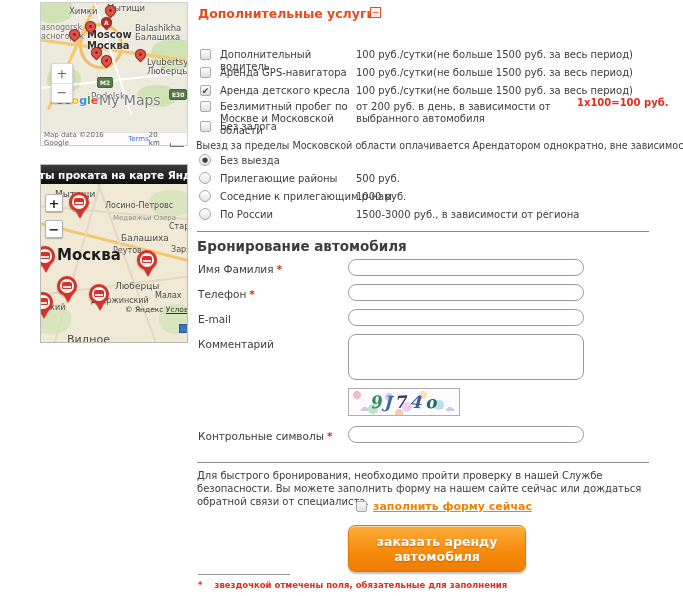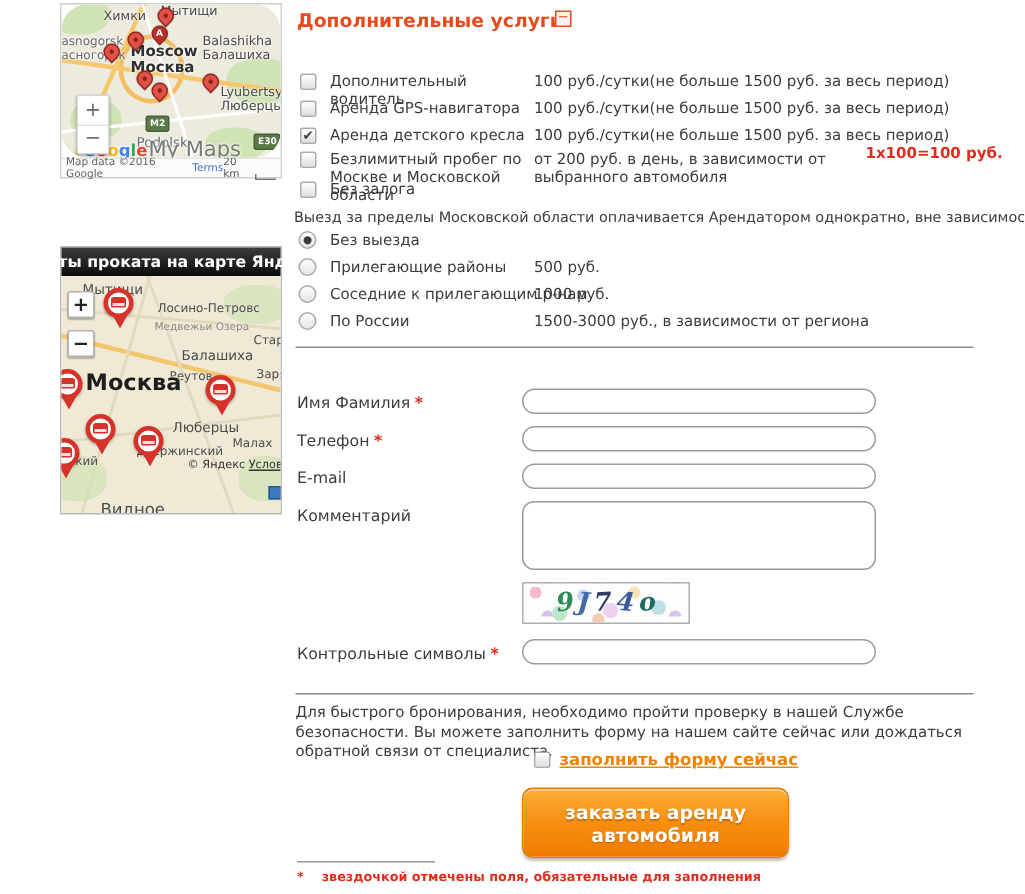--- a/index.html
+++ b/index.html
@@ -7,21 +7,21 @@
   body { font-family:"DejaVu Sans","Liberation Sans",sans-serif; color:#3c3c3c; }
   .page { position:relative; width:683px; height:596px; background:#fff; overflow:hidden; }
 
   
   .gw { position:absolute; left:40px; top:2px; width:148px; border:1px solid #cfcfcf; }
   .gw-h { height:27px; background:#41697d; display:flex; align-items:center; justify-content:space-between; padding:0 7px; }
   .gw-title { color:#fff; font-size:11px; font-weight:bold; letter-spacing:.2px; }
   .share-ic { width:15px; height:11px; border:2px solid #fff; border-radius:2px; position:relative; }
   .share-ic::after { content:""; position:absolute; left:1px; top:1px; width:4px; height:5px; background:#fff; }
   .fs-ic { width:12px; height:12px; }
-  .gw-map { position:relative; height:102px; background:#edeade; overflow:hidden;border-radius:17px; }
+  .gw-map { position:relative; height:129px; background:#edeade; overflow:hidden; }
   .gw-attr { height:13px; background:#fbfbfb; border-top:1px solid #e3e3e3; display:flex; align-items:center; font-size:7px; color:#666; padding:0 3px; }
   .gw-attr .terms { color:#4374c9; margin-left:8px; }
   .scale { margin-left:auto; display:flex; align-items:flex-end; gap:2px; font-size:7px; color:#555; }
   .scale-bar { width:16px; height:4px; border-left:1px solid #777; border-bottom:1px solid #777; }
 
   .green { position:absolute; background:#cfe3b4; border-radius:45%; }
   .groad { position:absolute; background:#f6c76d; border-radius:2px; }
   .wroad { position:absolute; background:#fff; border-radius:2px; }
   .ring { position:absolute; border:3px solid #f2bd63; border-radius:50%; }
 
@@ -194,21 +194,21 @@
       <div class="yroad" style="left:34px;top:-6px;width:2px;height:180px;transform:rotate(16deg);"></div>
       <div class="yroad" style="left:86px;top:-8px;width:2px;height:180px;transform:rotate(-20deg);"></div>
       <div class="yroad" style="left:-4px;top:100px;width:165px;height:2px;transform:rotate(-7deg);"></div>
       <div class="yroad" style="left:-4px;top:28px;width:160px;height:2px;transform:rotate(5deg);"></div>
       <div class="green" style="left:108px;top:6px;width:44px;height:26px;opacity:.7;"></div>
       <div class="green" style="left:-10px;top:120px;width:40px;height:30px;opacity:.7;"></div>
       <div class="green" style="left:118px;top:120px;width:36px;height:30px;opacity:.7;"></div>
 
       <span class="ylabel" style="left:14px;top:5px;font-size:9px;">Мытищи</span>
       <span class="ylabel" style="left:64px;top:17px;">Лосино-Петровс</span>
-      <span class="ylabel dim" style="left:62px;top:30px;">Медвежьи Озера</span>
+      <span class="ylabel dim" style="left:72px;top:30px;">Медвежьи Озера</span>
       <span class="ylabel" style="left:128px;top:38px;">Стара</span>
       <span class="ylabel" style="left:80px;top:49px;font-size:9px;">Балашиха</span>
       <span class="ylabel" style="left:130px;top:61px;">Заря</span>
       <span class="ylabel" style="left:72px;top:62px;">Реутов</span>
       <span class="ylabel big" style="left:16px;top:62px;">Москва</span>
       <span class="ylabel" style="left:74px;top:97px;font-size:9px;">Люберцы</span>
       <span class="ylabel" style="left:114px;top:107px;">Малах</span>
       <span class="ylabel" style="left:50px;top:112px;">Дзержинский</span>
       <span class="ylabel" style="left:0px;top:119px;">вский</span>
       <span class="ylabel" style="left:26px;top:149px;font-size:11px;">Видное</span>
@@ -293,20 +293,21 @@
       <span class="rcost">1000 руб.</span>
     </div>
     <div class="rrow" style="top:209px;">
       <span class="rad"></span>
       <span class="rname">По России</span>
       <span class="rcost">1500-3000 руб., в зависимости от региона</span>
     </div>
 
     <div class="hr" style="top:231px;"></div>
 
+    <div class="bk-title">Бронирование автомобиля</div>
 
     <span class="flabel" style="top:263px;"><span>Имя Фамилия</span><span class="req">*</span></span>
     <input class="tinput" style="top: 259px;">
 
     <span class="flabel" style="top:288px;"><span>Телефон</span><span class="req">*</span></span>
     <input class="tinput" style="top: 284px;">
 
     <span class="flabel" style="top:313px;"><span>E-mail</span></span>
     <input class="tinput" style="top: 309px;">
 

